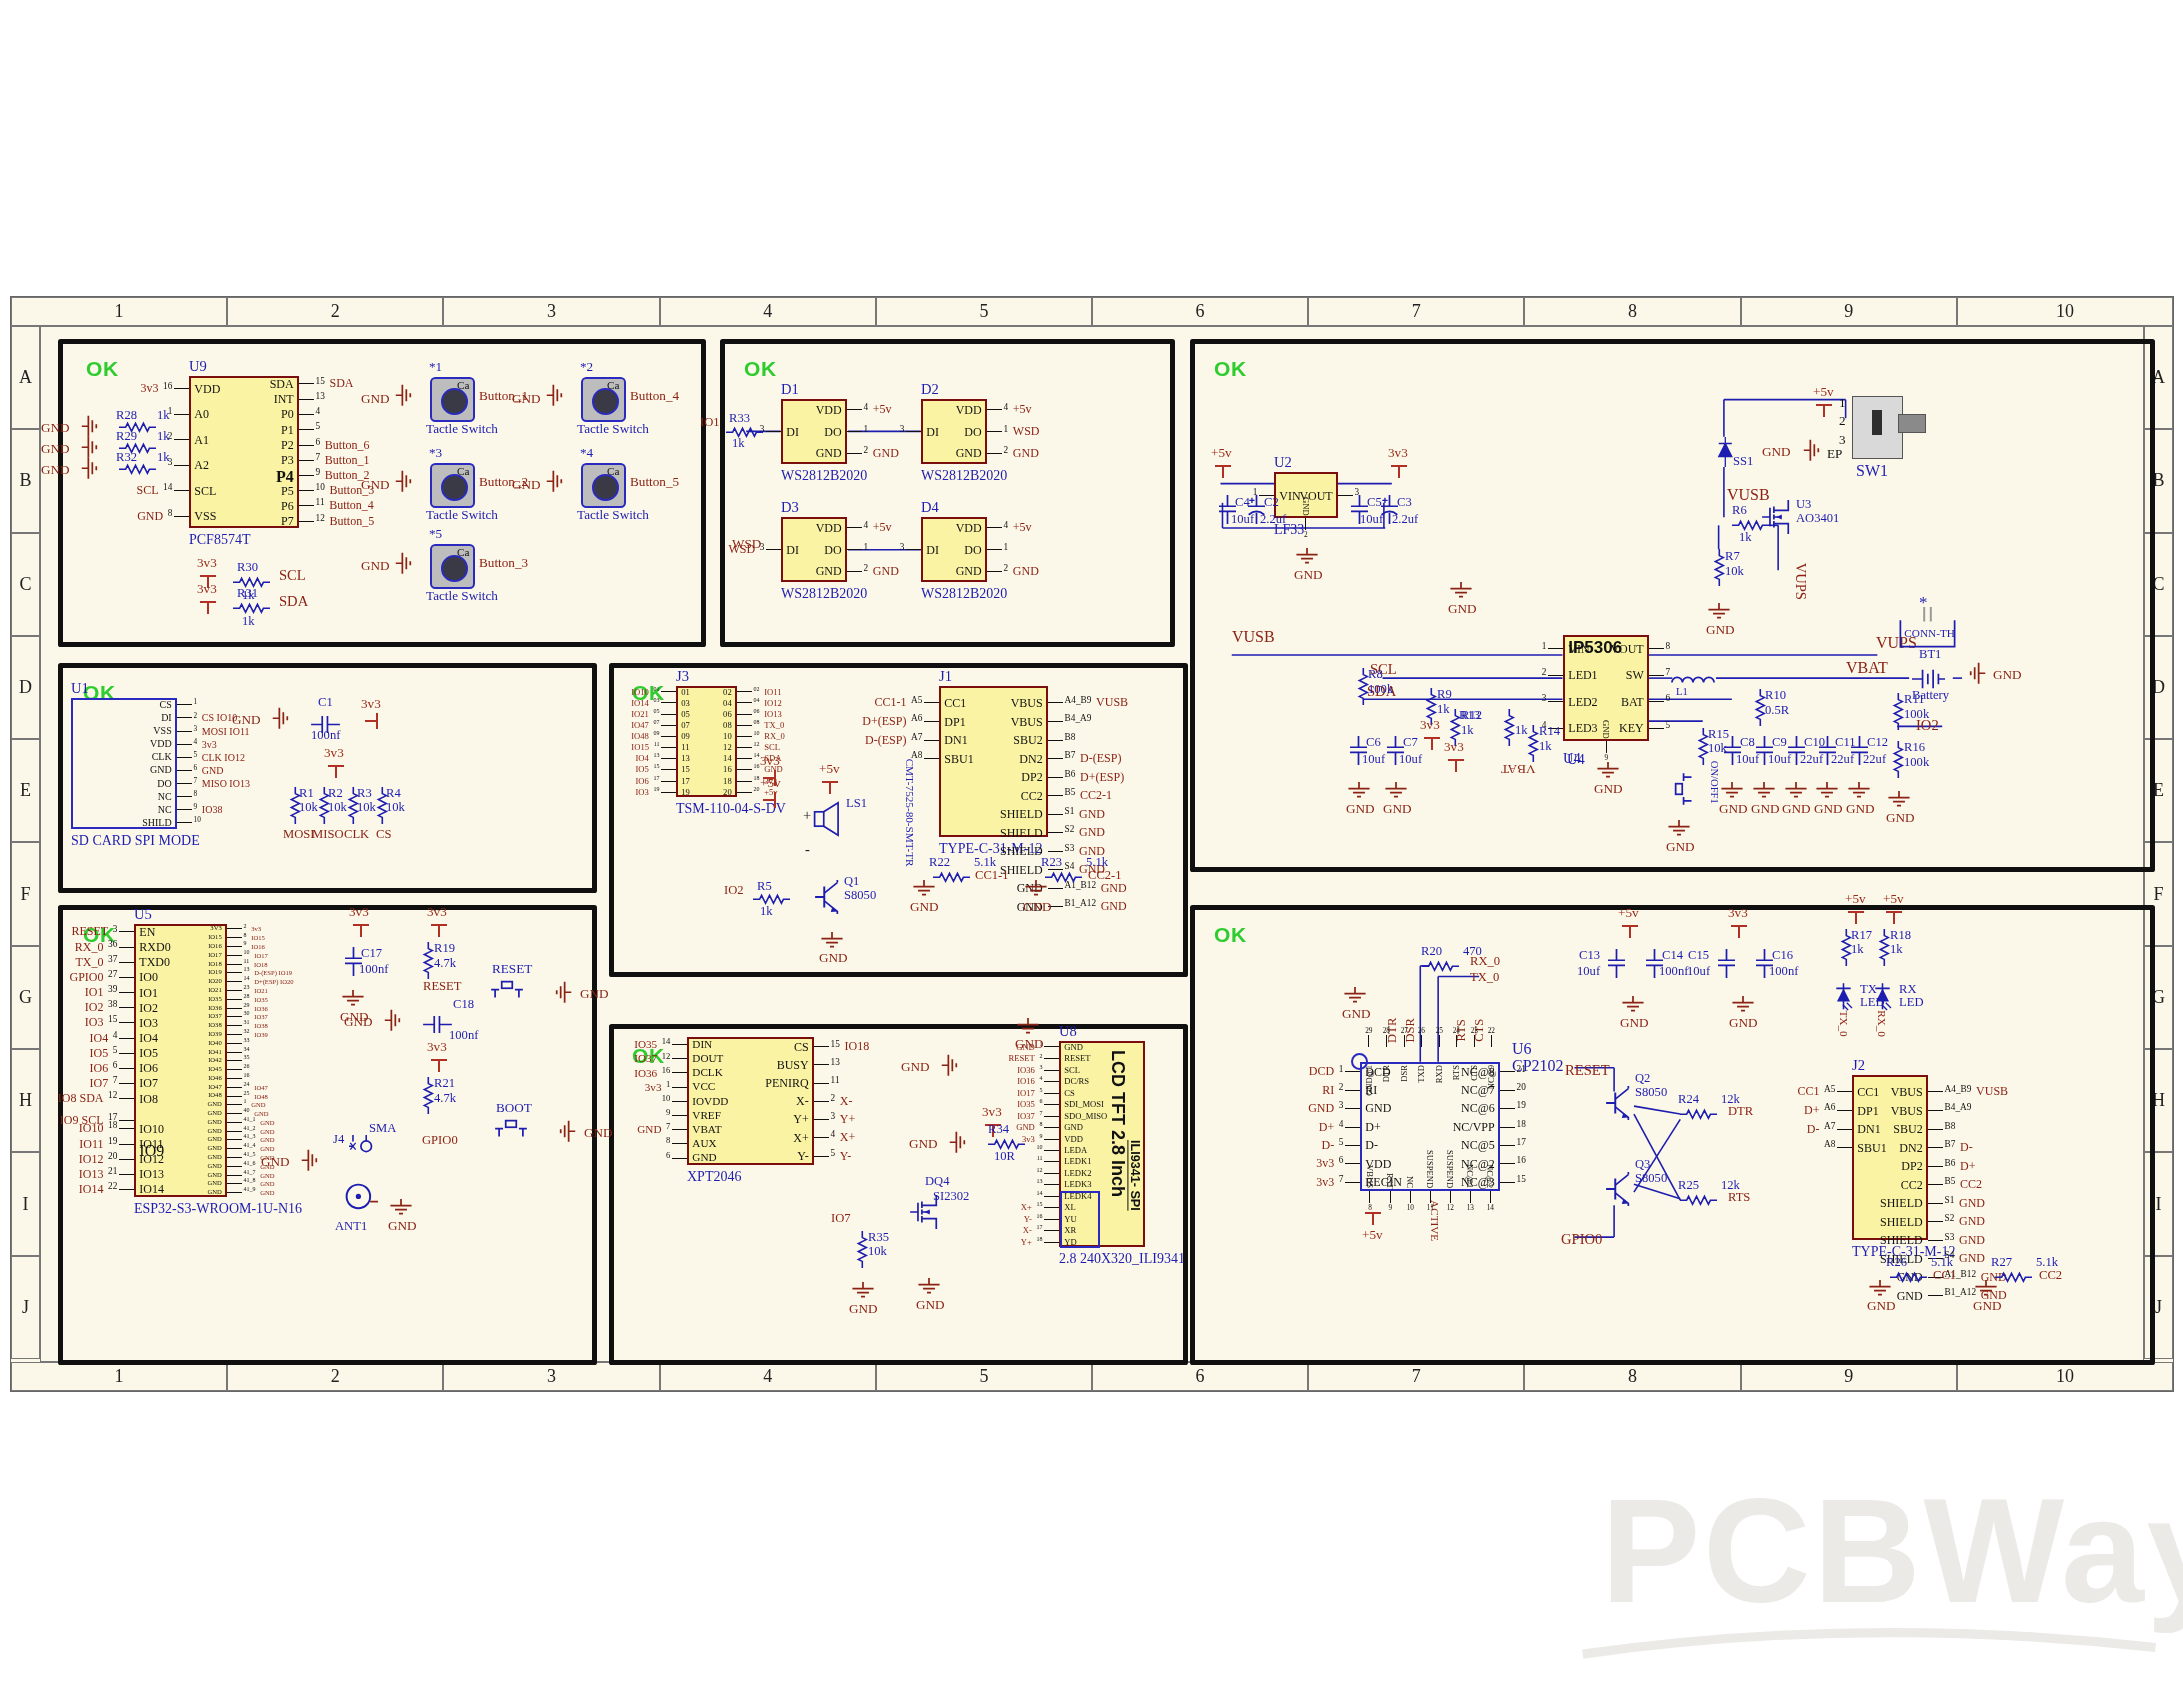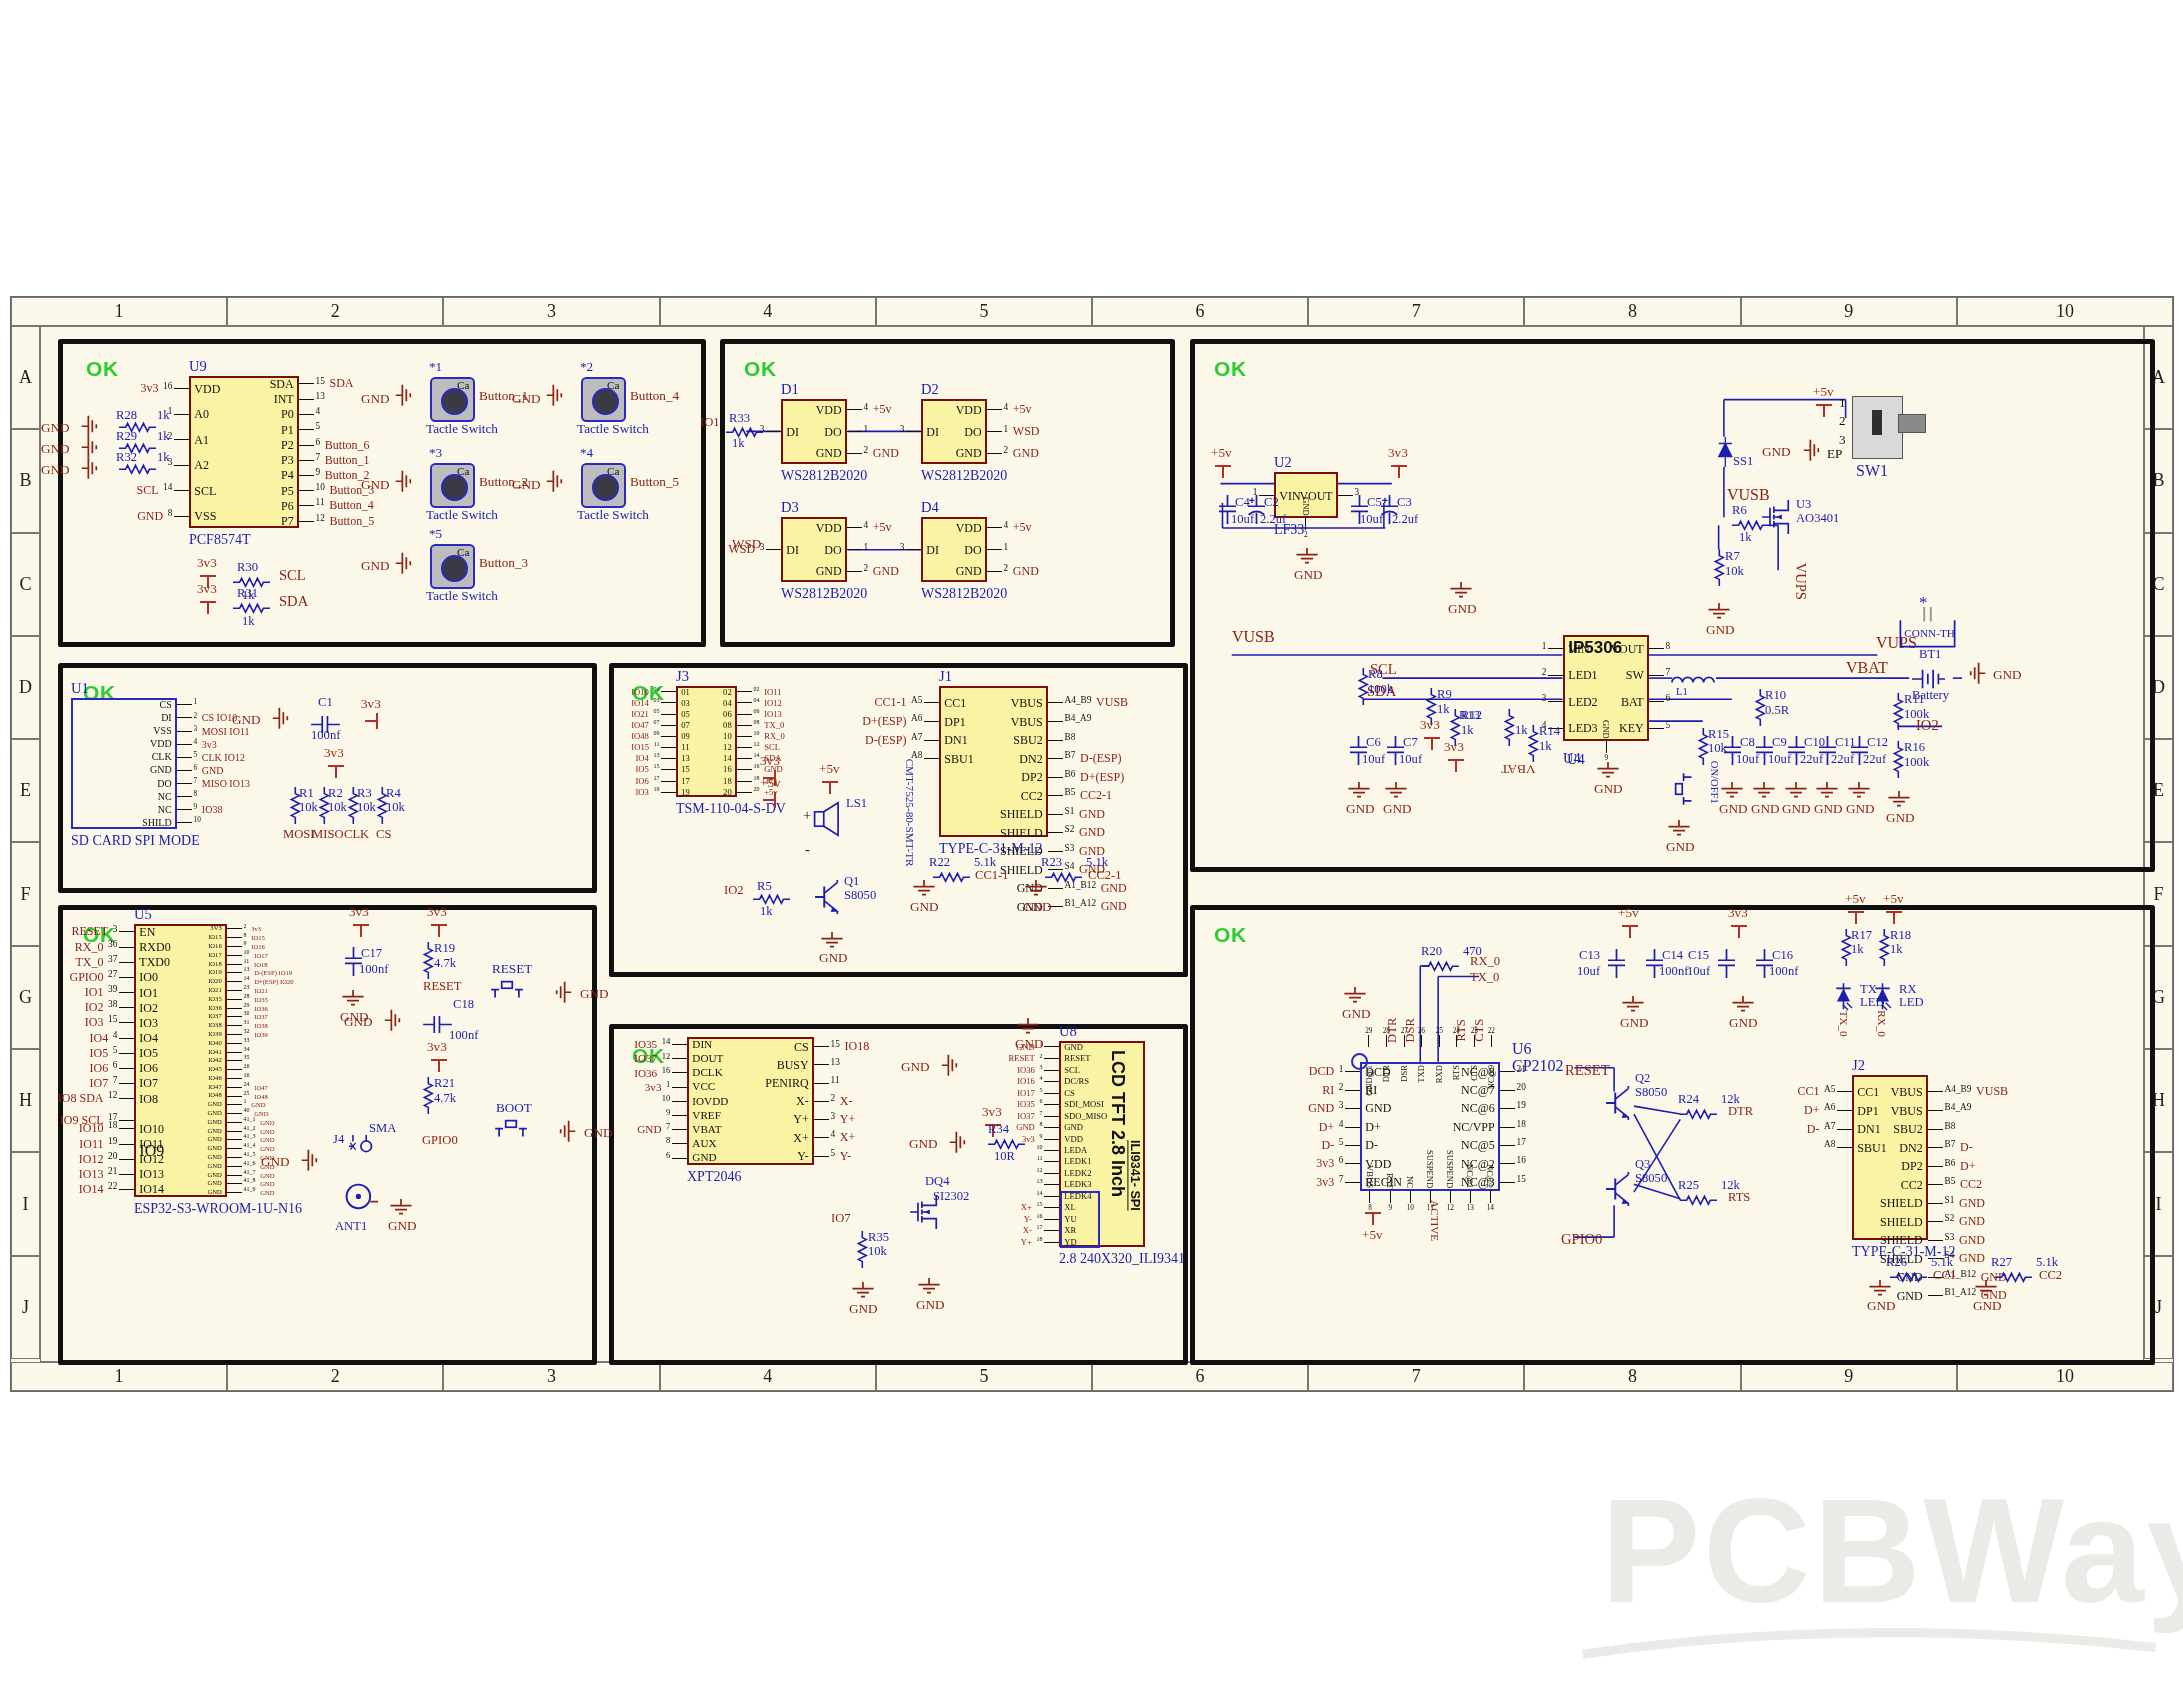--- a/index.html
+++ b/index.html
@@ -260,21 +260,21 @@
           <span class="stub" style="width: 14.6px;"></span>
           <span class="num" style="font-size: 9.3px;">7</span>
           <span class="net">Button_1</span>
         </div>
         <span class="pn" style="top: 77px; font-size: 12px; right: 5.3px;">P3</span>
         <div class="pr right" style="top: 93px; height: 12px; width: 126px; font-size: 12px; left: 100%;">
           <span class="stub" style="width: 14.6px;"></span>
           <span class="num" style="font-size: 9.3px;">9</span>
           <span class="net">Button_2</span>
         </div>
-        <span class="pn" style="top: 92px; font-size: 12px; right: 5.3px;">P4</span>
+        <span class="pn" style="top: 92px; font-size: 16px; right: 5.3px; font-weight: bold;">P4</span>
         <div class="pr right" style="top: 108px; height: 12px; width: 126px; font-size: 12px; left: 100%;">
           <span class="stub" style="width: 14.6px;"></span>
           <span class="num" style="font-size: 9.3px;">10</span>
           <span class="net">Button_3</span>
         </div>
         <span class="pn" style="top: 108px; font-size: 12px; right: 5.3px;">P5</span>
         <div class="pr right" style="top: 123px; height: 12px; width: 126px; font-size: 12px; left: 100%;">
           <span class="stub" style="width: 14.6px;"></span>
           <span class="num" style="font-size: 9.3px;">11</span>
           <span class="net">Button_4</span>

